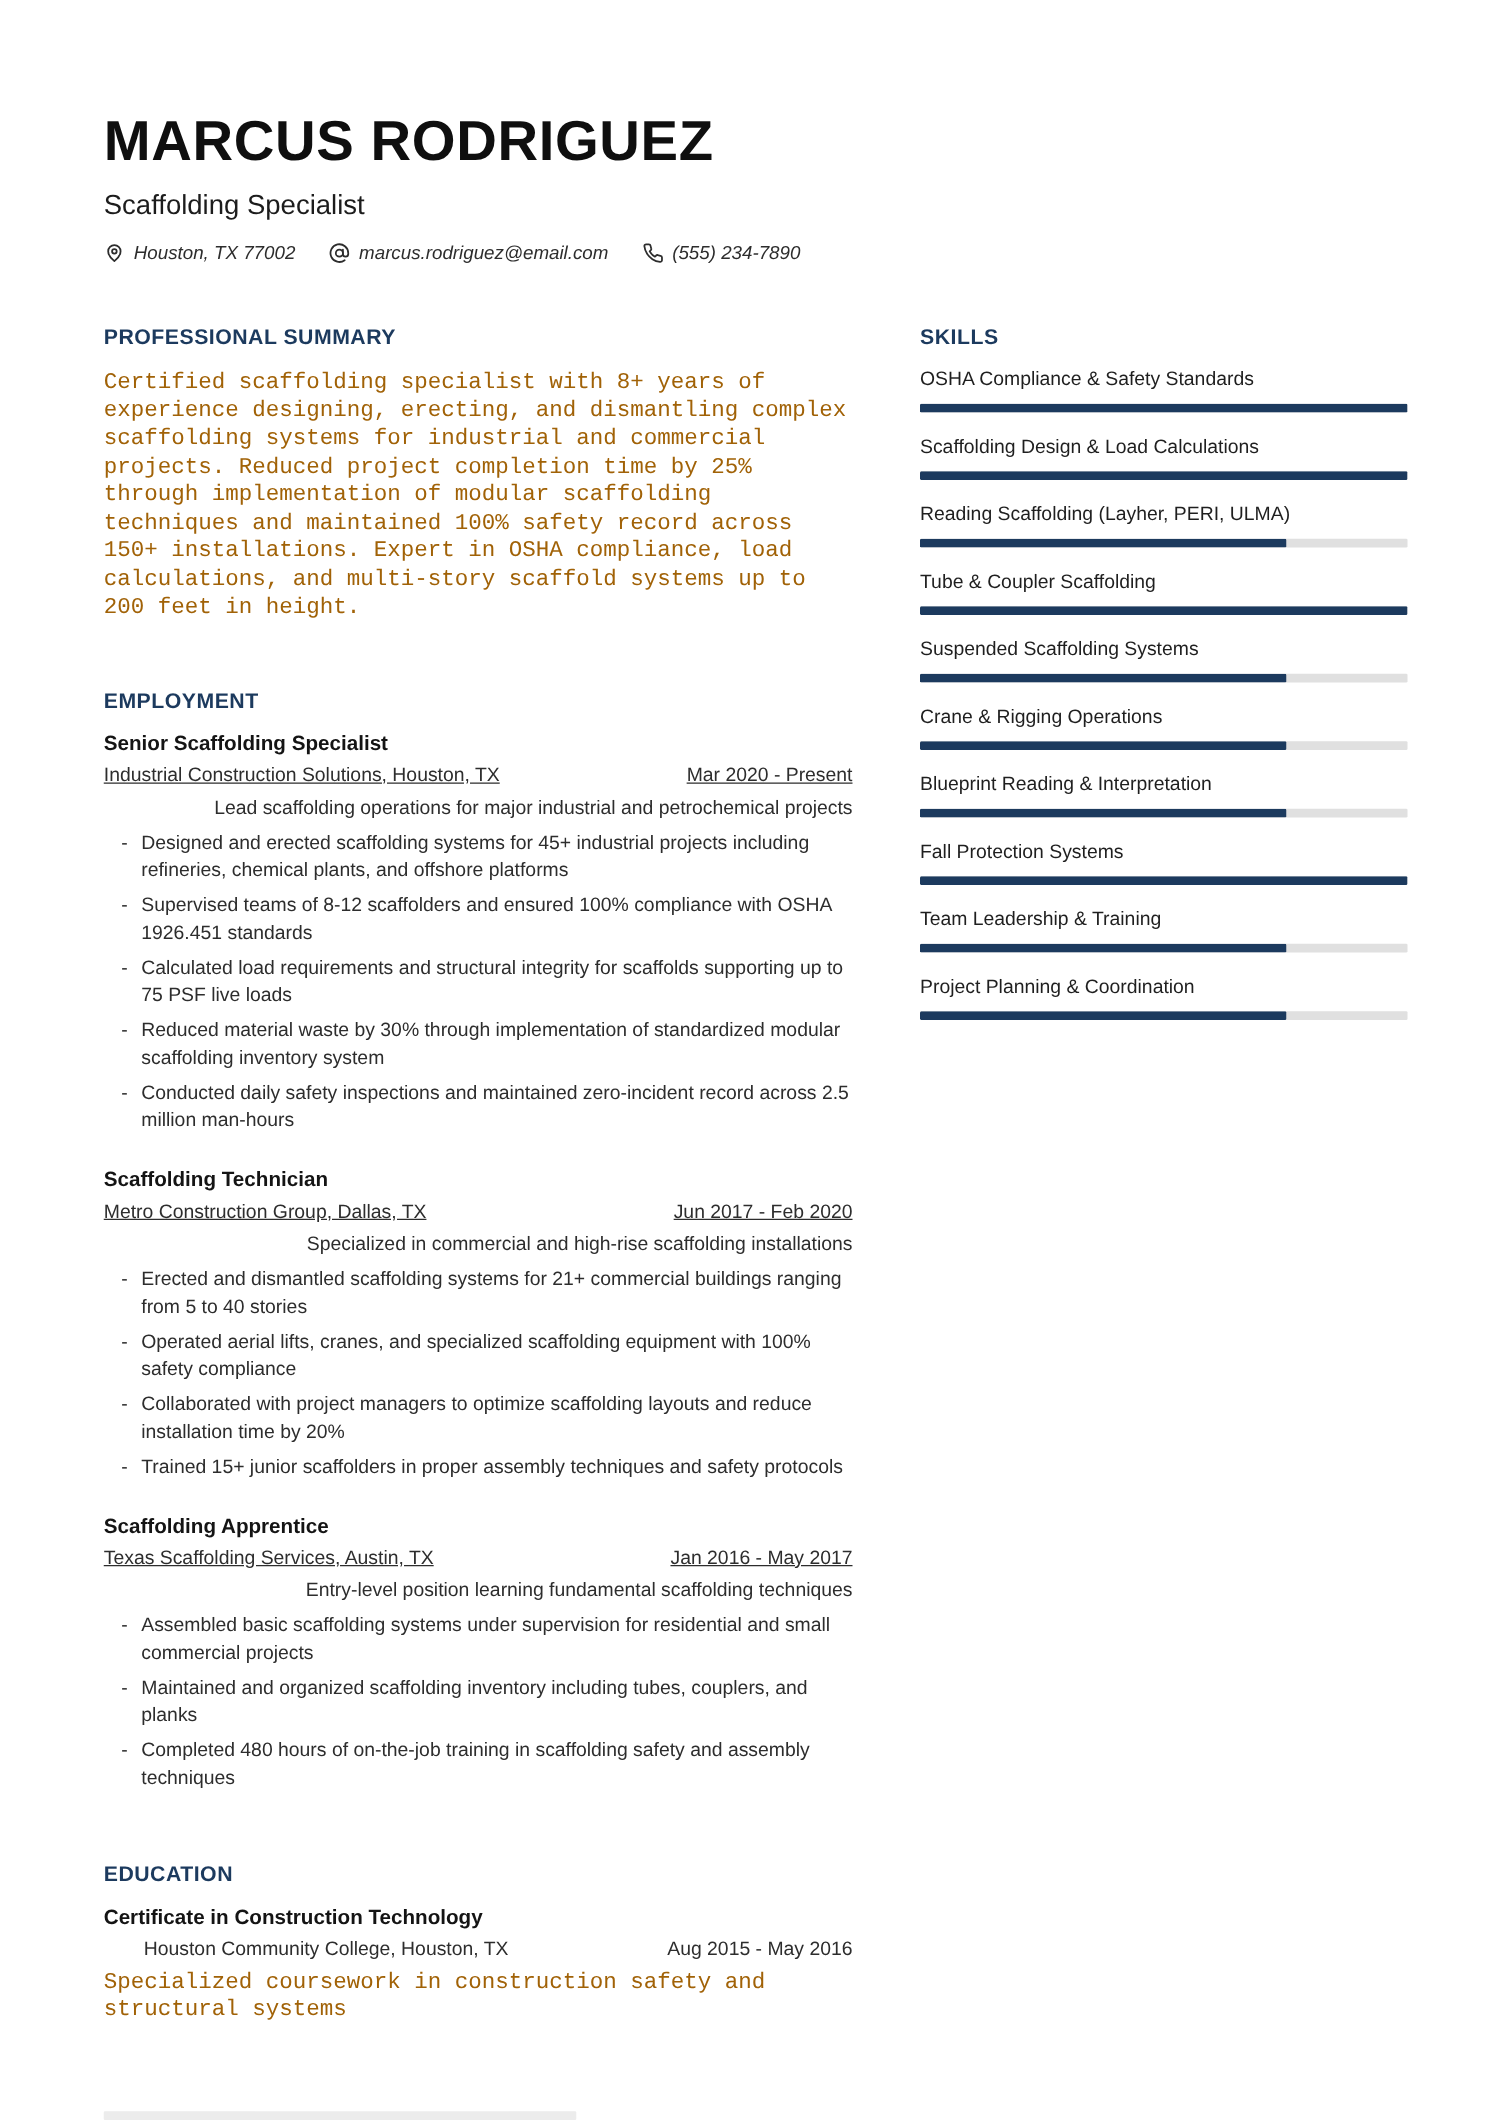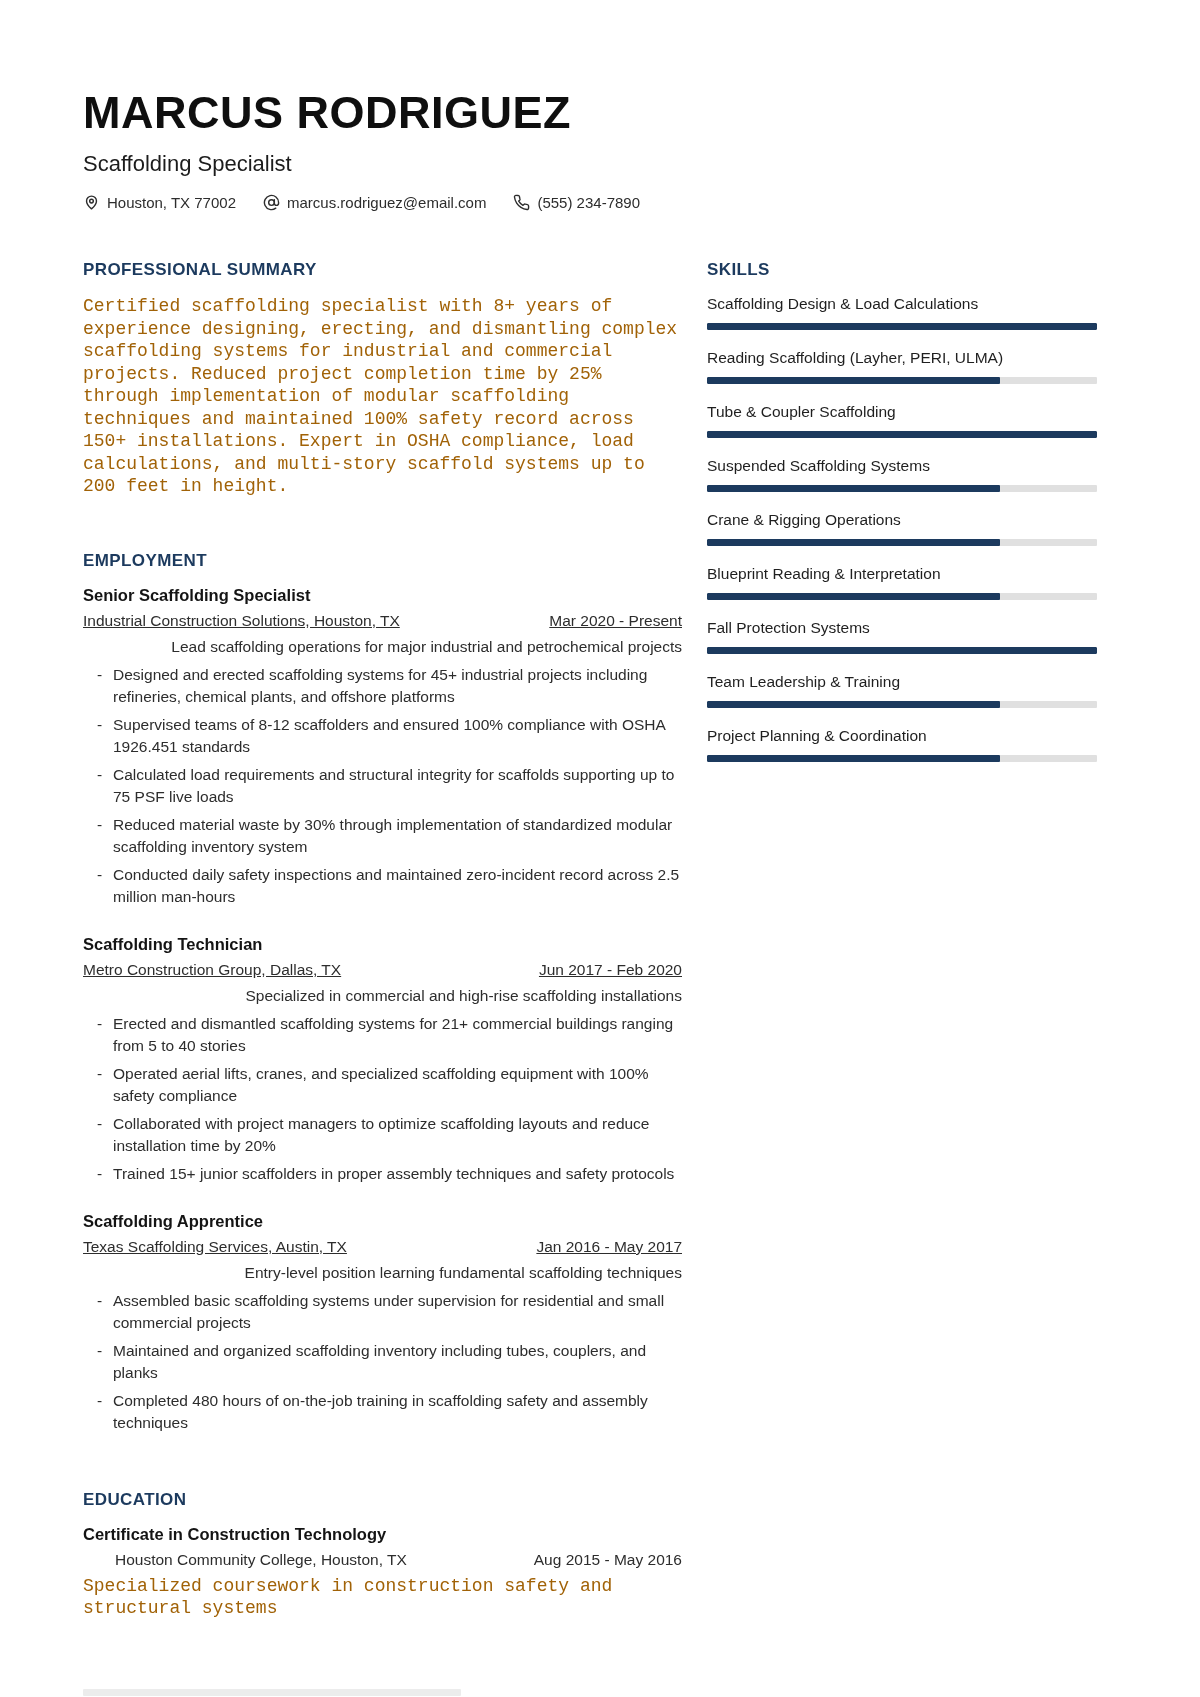--- a/index.html
+++ b/index.html
@@ -34,29 +34,30 @@
     display: flex;
     align-items: center;
     gap: 27px;
     font-size: 15px;
     color: #2d2d2d;
   }
   .contact-item {
     display: flex;
     align-items: center;
     gap: 7px;
+    font-style: italic;
   }
   .contact-item svg { display: block; }
 
   
   .columns {
     margin-top: 49px;
     display: grid;
     grid-template-columns: 599px 390px;
-    column-gap: 25px;
+    column-gap: 54px;
   }
 
   .section-heading {
     font-size: 17px;
     font-weight: bold;
     letter-spacing: 0.4px;
     color: #1c3a5e;
     margin-bottom: 15px;
   }
 
@@ -262,20 +263,26 @@
         <div class="body-text">Specialized coursework in construction safety and structural systems</div>
       </div>
 
     </div>
 
     <div>
       <div>
         <div class="section-heading">SKILLS</div>
 
         <div class="skill-item">
+          <div class="skill-label">OSHA Compliance &amp; Safety Standards</div>
+          <div class="skill-bar">
+              <div class="skill-bar-fill" style="width: 100%;"></div>
+            </div>
+        </div>
+        <div class="skill-item">
           <div class="skill-label">Scaffolding Design &amp; Load Calculations</div>
           <div class="skill-bar">
               <div class="skill-bar-fill" style="width: 100%;"></div>
             </div>
         </div>
         <div class="skill-item">
           <div class="skill-label">Reading Scaffolding (Layher, PERI, ULMA)</div>
           <div class="skill-bar">
               <div class="skill-bar-fill" style="width: 75%;"></div>
             </div>

